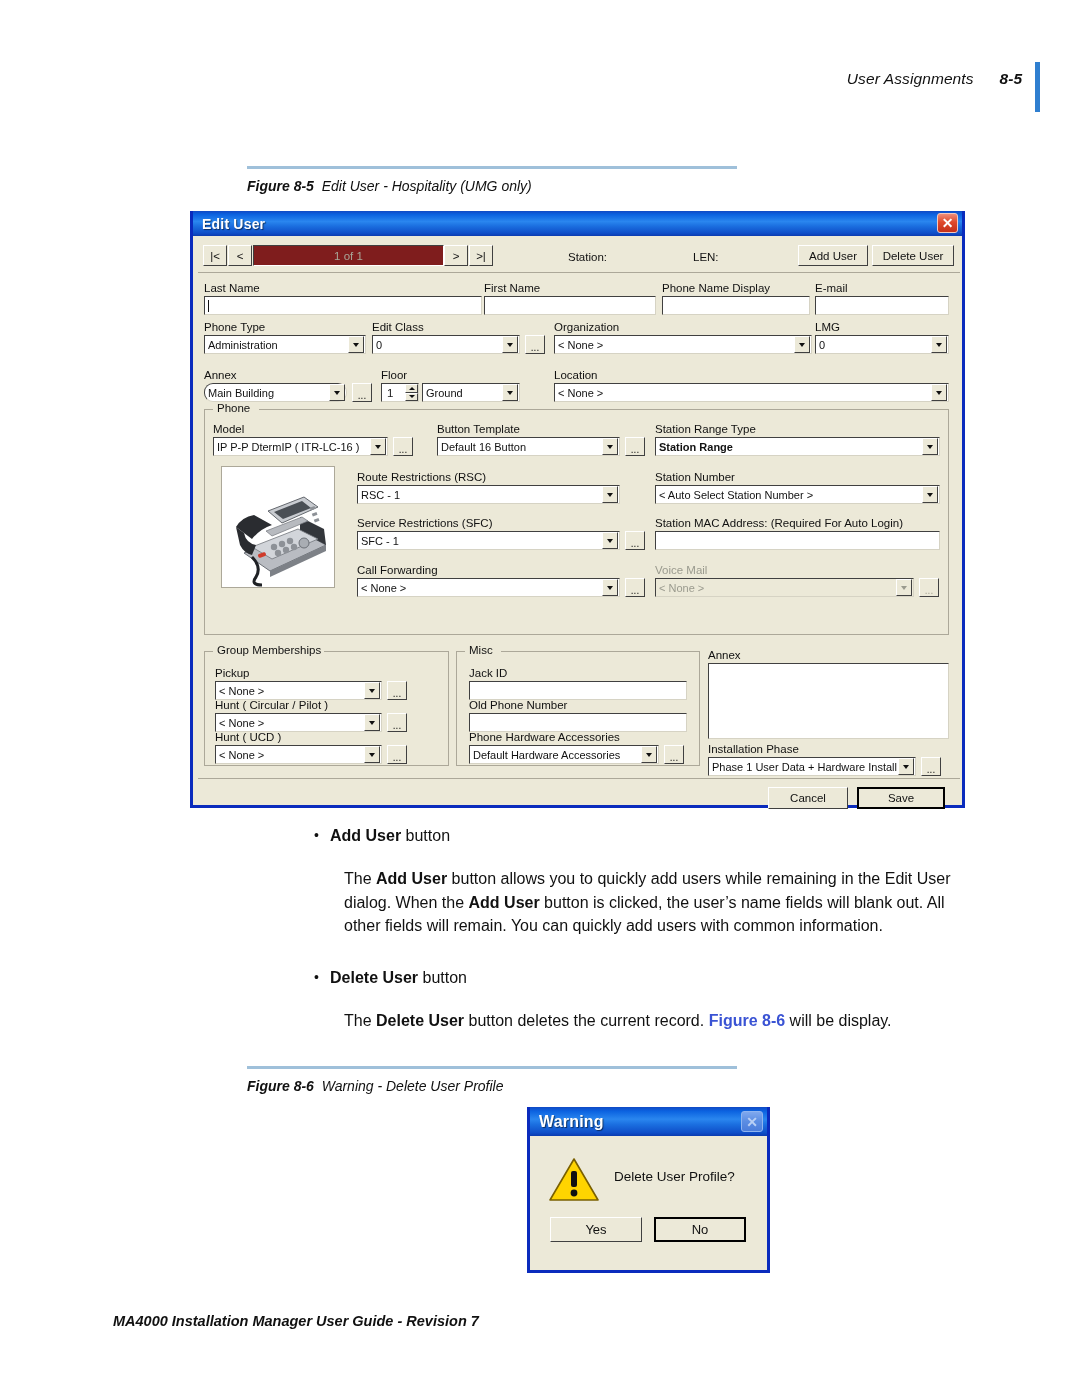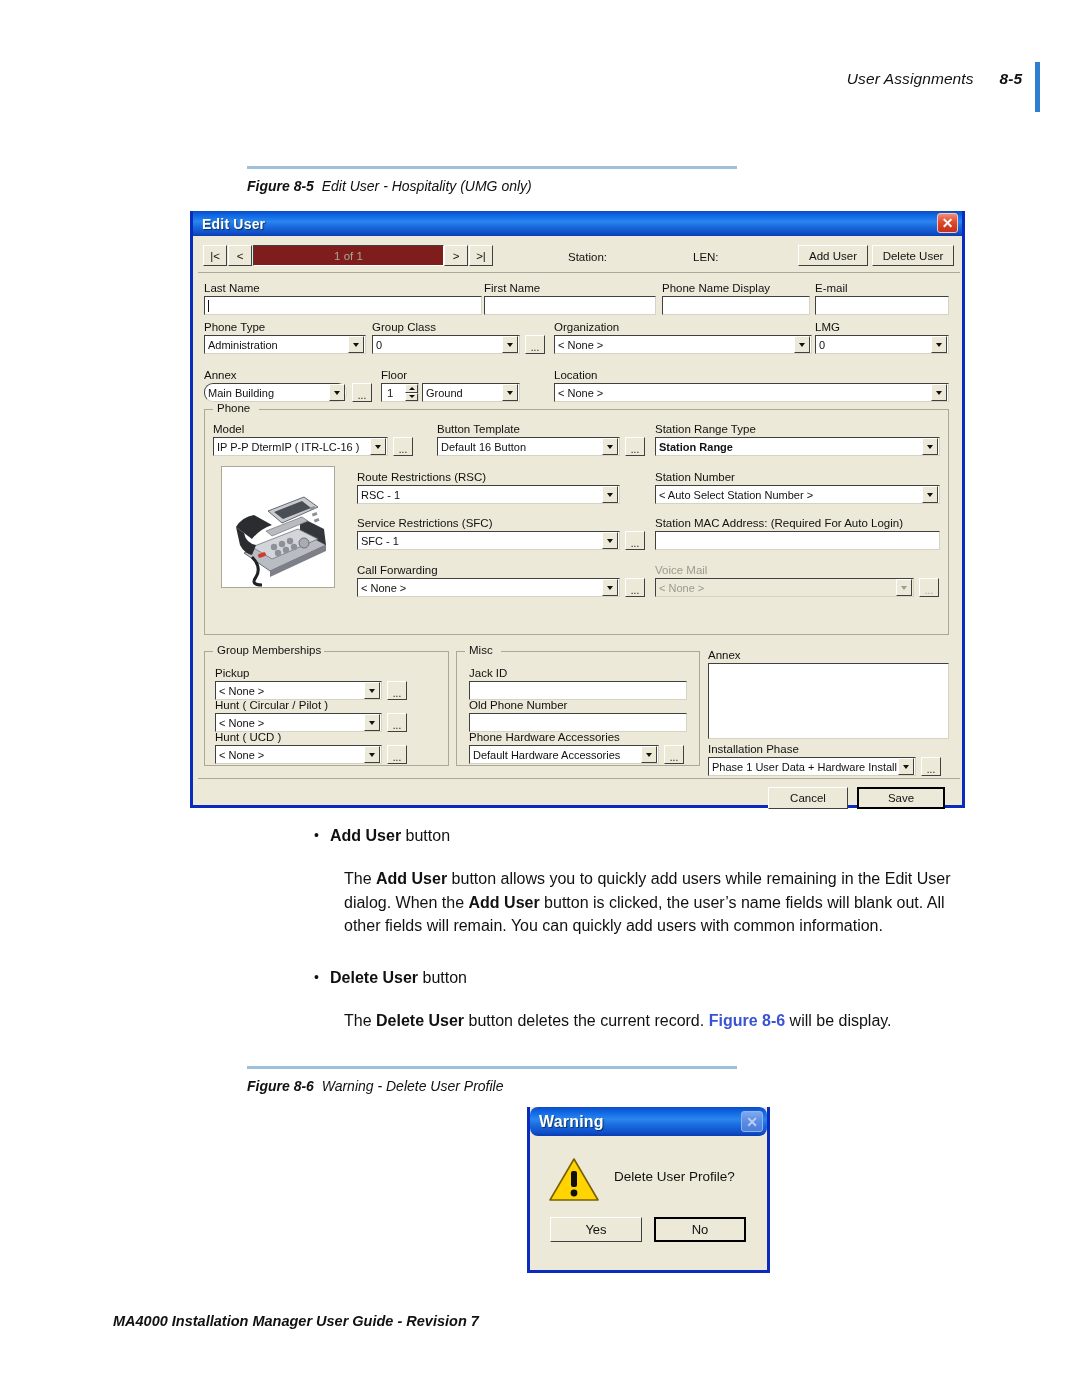--- a/index.html
+++ b/index.html
@@ -225,21 +225,21 @@
   </div>
 
   <span class="lbl" style="position:absolute;left:11px;top:110px;">Phone Type</span>
   <div class="combo" style="position:absolute;left:11px;top:124px;width:162px;">
     <span class="val">Administration</span>
     <span class="arrow-btn">
         <i class="caret"></i>
       </span>
   </div>
 
-  <span class="lbl" style="position:absolute;left:179px;top:110px;">Group Class</span>
+  <span class="lbl" style="position:absolute;left:179px;top:110px;">Edit Class</span>
   <div class="combo" style="position:absolute;left:179px;top:124px;width:148px;">
     <span class="val">0</span>
     <span class="arrow-btn">
         <i class="caret"></i>
       </span>
   </div>
   <div class="dots-btn" style="position:absolute;left:332px;top:124px;">
     <span>...</span>
   </div>
 
@@ -530,21 +530,21 @@
 </div>
 
 <div class="fig2-wrap">
   <div class="fig-rule"></div>
   <div class="fig-cap">
     <b>Figure 8-6</b>&nbsp;&nbsp;<span>Warning - Delete User Profile</span>
   </div>
 </div>
 
 <div class="xp-dialog" style="left:527px; top:1107px; width:243px; height:166px;">
-  <div class="xp-titlebar" style="height:29px;border-radius:8px;">
+  <div class="xp-titlebar" style="height:29px;">
     <span class="xp-title" style="font-size:16px;">Warning</span>
     <div class="xp-close disabled" style="top:4px;width:22px;height:21px;">✕</div>
   </div>
 
   <div class="warn-body" style="position:absolute; left:6px; top:34px; width:225px; height:120px; background:#ece9d8;">
     <div style="position:absolute;left:12px;top:16px;">
       <svg width="52" height="46" viewBox="0 0 52 46">
         <path d="M26 2 L50 43 L2 43 Z" fill="#ffd400" stroke="#7a6000" stroke-width="1.6" stroke-linejoin="round"></path>
         <rect x="23" y="14" width="6" height="16" rx="2" fill="#111"></rect>
         <circle cx="26" cy="36" r="3.4" fill="#111"></circle>

